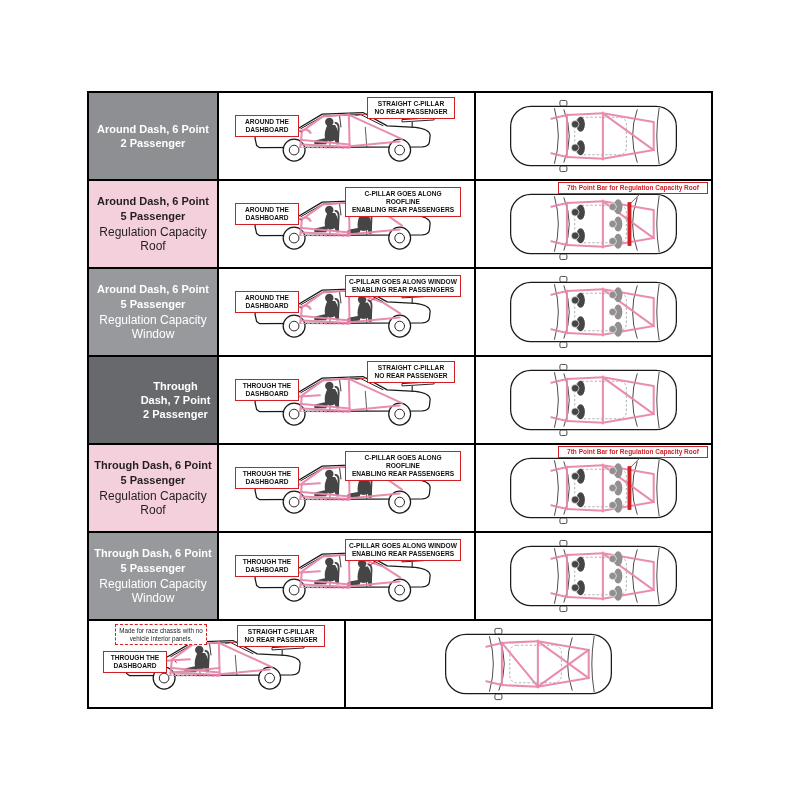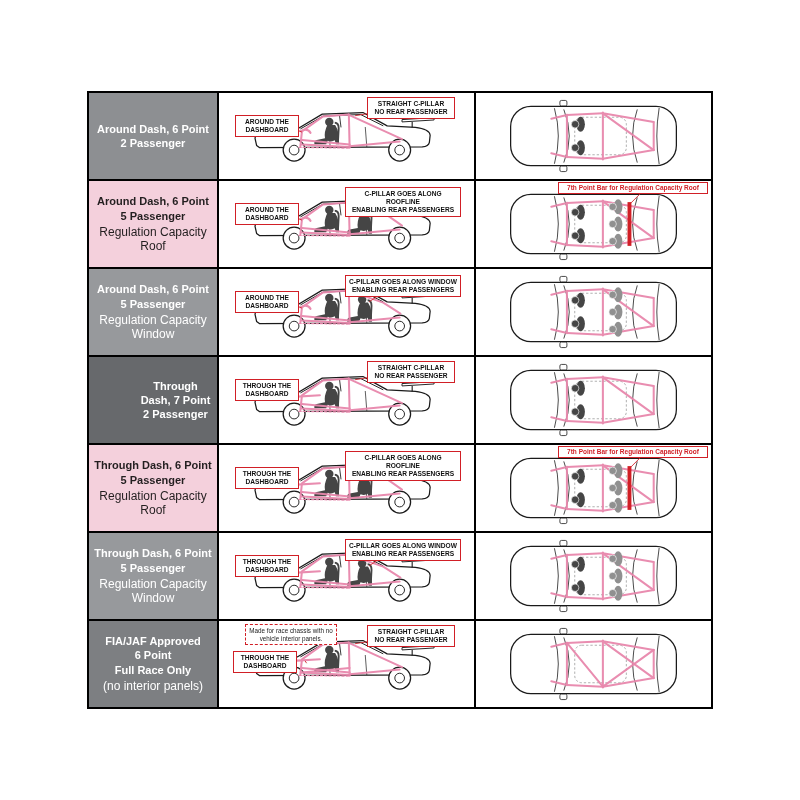--- a/index.html
+++ b/index.html
@@ -350,26 +350,20 @@
           <use href="#person-top" class="p-front" transform="translate(101,40)"></use>
           <use href="#person-top" class="p-front" transform="translate(101,70)"></use>
           <use href="#person-top" class="p-rear" transform="translate(149,33)"></use>
           <use href="#person-top" class="p-rear" transform="translate(149,55)"></use>
           <use href="#person-top" class="p-rear" transform="translate(149,77)"></use>
         </svg>
       </div>
     </div>
 
     <div class="row">
-      <div class="label-cell" style="background: rgb(125, 127, 130); color: rgb(255, 255, 255);">
-        <div class="title">FIA/JAF Approved
-6 Point
-Full Race Only</div>
-        <div class="subtitle">(no interior panels)</div>
-      </div>
       <div class="art-cell side-cell">
         <svg class="art" viewBox="0 0 250 110">
           <use href="#car-side"></use>
           <use href="#fig-side" class="fig-front" transform="translate(103,37)"></use>
           <g class="cage-use">
             <path d="M66 68 L68 49 L95 30 L128 27.5"></path>
             <path d="M129 70 L128 27.5"></path>
             <path d="M68 66 L129 69"></path>
             <path d="M68 60 L129 66"></path>
             <path d="M68 66 L129 60"></path>

